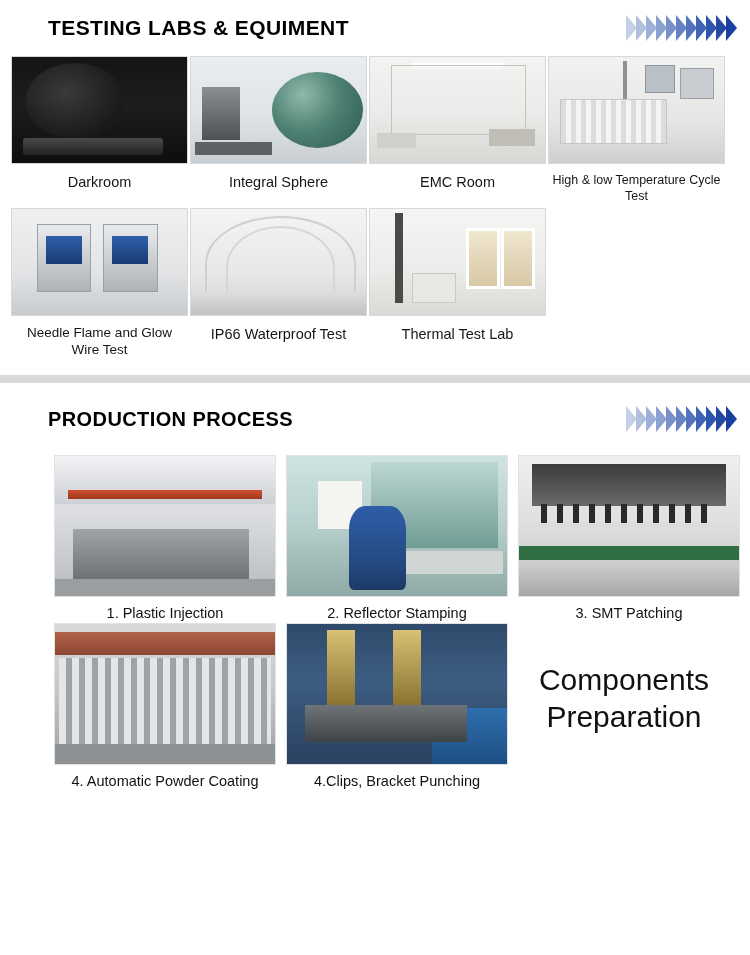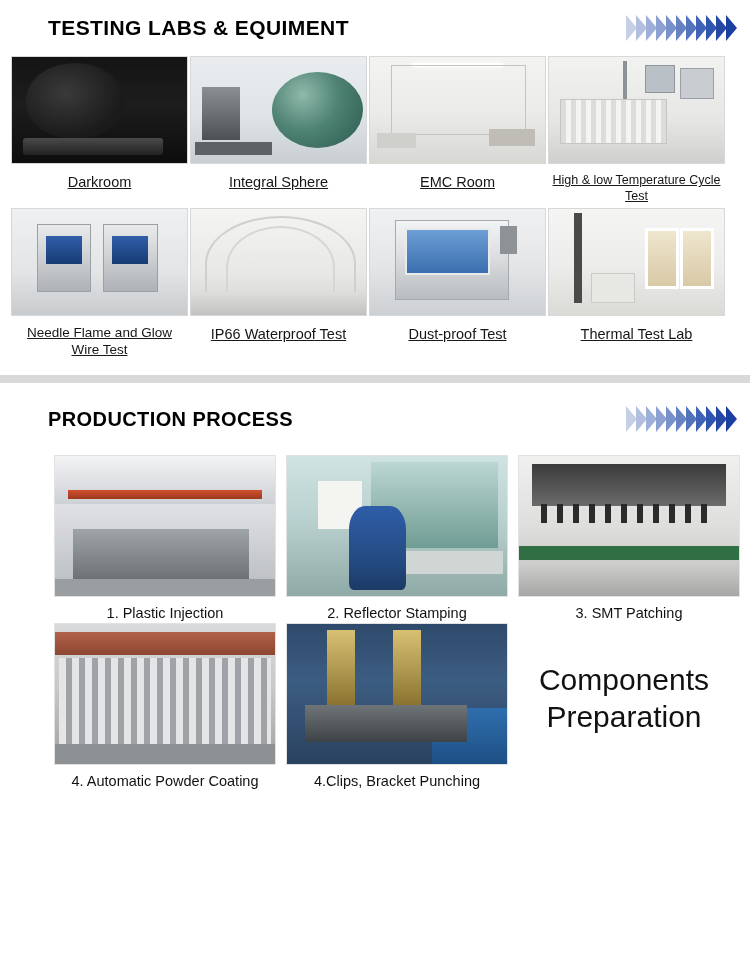--- a/index.html
+++ b/index.html
@@ -61,21 +61,20 @@
   }
 
   
   .labs {
     padding: 0 10px;
   }
   .lab-row {
     display: flex;
     gap: 0;
     margin-bottom: 4px;
-    text-decoration: underline;
   }
   .lab-cell {
     width: 179px;
     display: flex;
     flex-direction: column;
     align-items: center;
   }
   .lab-img {
     width: 177px;
     height: 108px;
@@ -551,30 +550,20 @@
           <div class="lab-img">
             <div class="ph ph-ip66">
               <div class="arch"></div>
               <div class="arch2"></div>
               <div class="floor"></div>
             </div>
           </div>
           <div class="lab-cap">IP66 Waterproof Test</div>
         </div>
 
-        <div class="lab-cell">
-          <div class="lab-img">
-            <div class="ph ph-dust">
-              <div class="body"></div>
-              <div class="door"></div>
-              <div class="ctrl"></div>
-            </div>
-          </div>
-          <div class="lab-cap">Dust-proof Test</div>
-        </div>
 
         <div class="lab-cell">
           <div class="lab-img">
             <div class="ph ph-thermal">
               <div class="win w1"></div>
               <div class="win w2"></div>
               <div class="pillar"></div>
               <div class="cab"></div>
             </div>
           </div>

